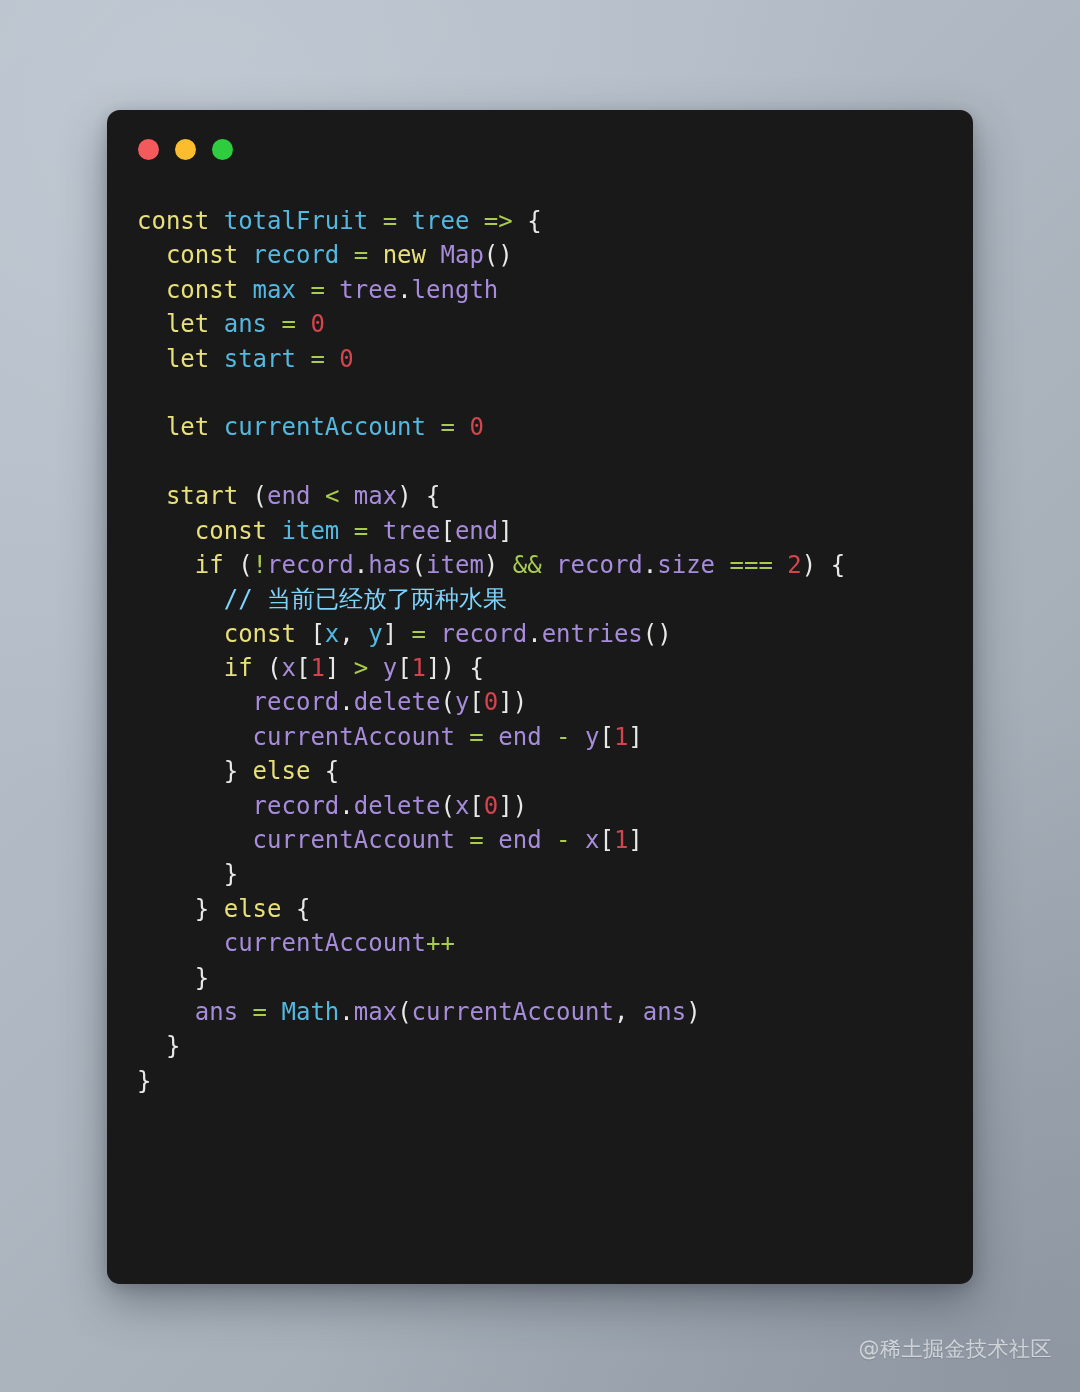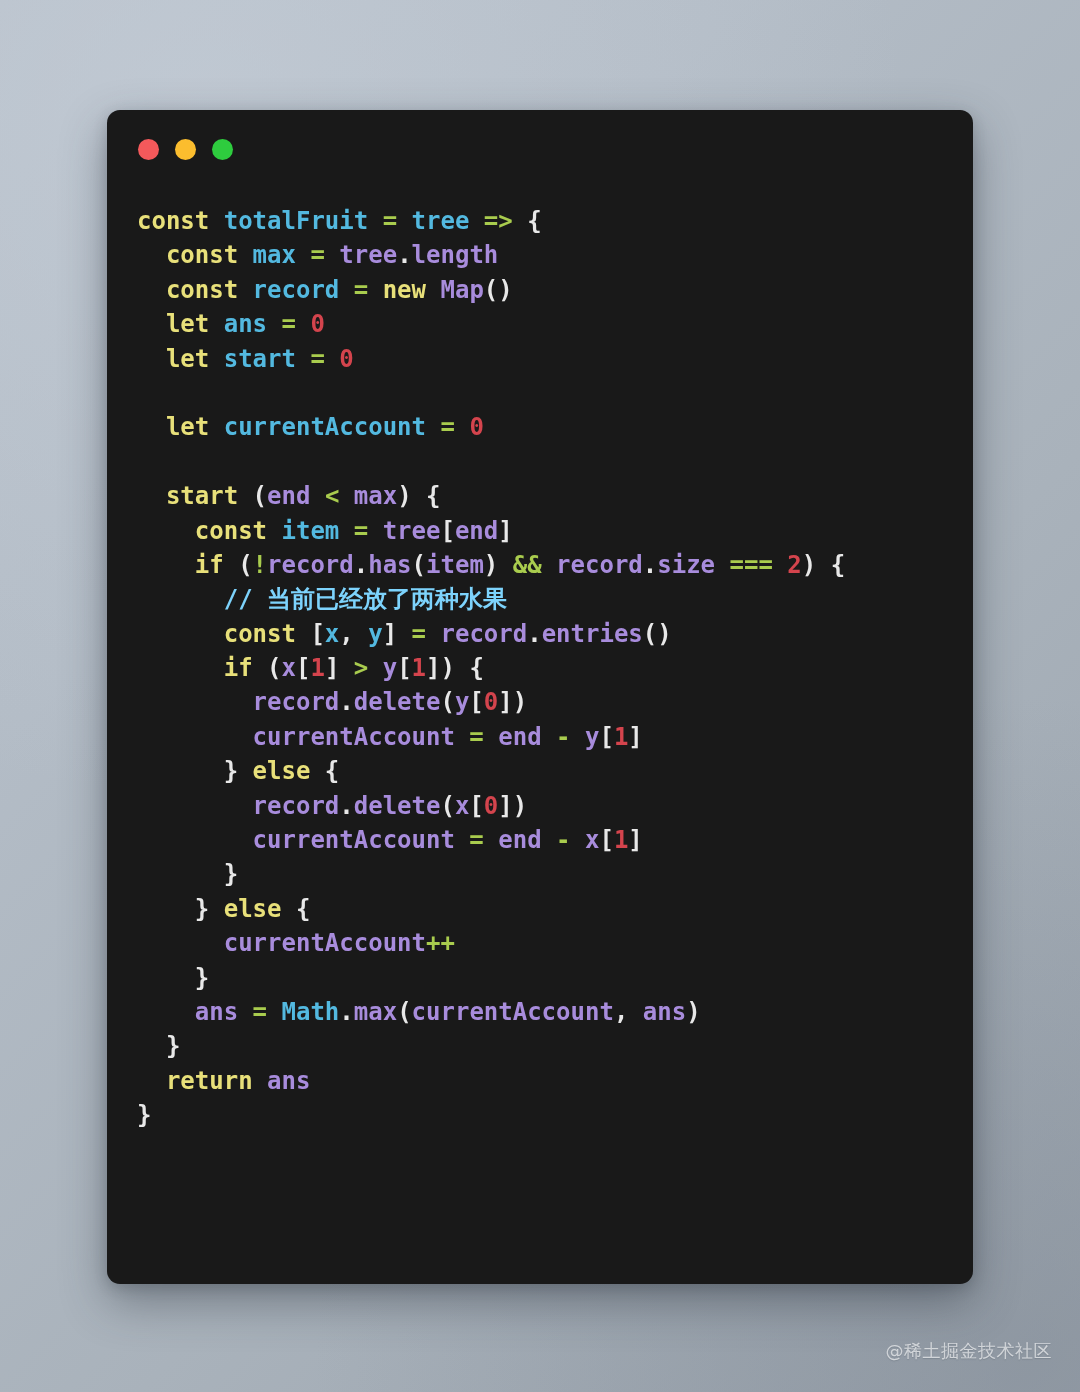--- a/index.html
+++ b/index.html
@@ -25,21 +25,20 @@
   #code-window {
     position: absolute;
     left: 107px;
     top: 110px;
     width: 866px;
     height: 1174px;
     background: #191919;
     border-radius: 13px;
     box-shadow: 0 18px 46px rgba(40,48,58,0.42), 0 4px 14px rgba(40,48,58,0.22);
     overflow: hidden;
-    font-weight: bold;
   }
   #titlebar {
     position: absolute;
     left: 0; top: 0;
     width: 100%;
     height: 78px;
     display: flex;
     align-items: center;
     padding-left: 31px;
     box-sizing: border-box;
@@ -79,21 +78,21 @@
   .tok-var     { color: #a88cdc; }
   .tok-num     { color: #d4444d; }
   .tok-punct   { color: #e8e8e8; }
   .tok-comment { color: #7dd3fc; }
   .tok-plain   { color: #e8e8e8; }
 
   #watermark {
     position: absolute;
     right: 28px;
     bottom: 29px;
-    font-size: 18px;
+    font-size: 21px;
     color: rgba(255,255,255,0.62);
     text-shadow: 0 1px 1px rgba(90,100,112,0.35);
     letter-spacing: 0.5px;
     white-space: nowrap;
     font-family: "DejaVu Sans", sans-serif;
     margin-top: 6px;
   }
 </style>
 </head>
 <body>
@@ -103,22 +102,22 @@
 <div id="code-window">
 
   <div id="titlebar">
     <span class="dot red"></span>
     <span class="dot yellow"></span>
     <span class="dot green"></span>
   </div>
 
   <div id="code-area">
       <div class="code-line"><span class="tok-kw">const</span><span class="tok-plain"> </span><span class="tok-decl">totalFruit</span><span class="tok-plain"> </span><span class="tok-op">=</span><span class="tok-plain"> </span><span class="tok-decl">tree</span><span class="tok-plain"> </span><span class="tok-op">=&gt;</span><span class="tok-plain"> </span><span class="tok-punct">{</span></div>
+      <div class="code-line"><span class="tok-plain">  </span><span class="tok-kw">const</span><span class="tok-plain"> </span><span class="tok-decl">record</span><span class="tok-plain"> </span><span class="tok-op">=</span><span class="tok-plain"> </span><span class="tok-kw">new</span><span class="tok-plain"> </span><span class="tok-prop">Map</span><span class="tok-punct">()</span></div>
       <div class="code-line"><span class="tok-plain">  </span><span class="tok-kw">const</span><span class="tok-plain"> </span><span class="tok-decl">max</span><span class="tok-plain"> </span><span class="tok-op">=</span><span class="tok-plain"> </span><span class="tok-var">tree</span><span class="tok-punct">.</span><span class="tok-prop">length</span></div>
-      <div class="code-line"><span class="tok-plain">  </span><span class="tok-kw">const</span><span class="tok-plain"> </span><span class="tok-decl">record</span><span class="tok-plain"> </span><span class="tok-op">=</span><span class="tok-plain"> </span><span class="tok-kw">new</span><span class="tok-plain"> </span><span class="tok-prop">Map</span><span class="tok-punct">()</span></div>
       <div class="code-line"><span class="tok-plain">  </span><span class="tok-kw">let</span><span class="tok-plain"> </span><span class="tok-decl">ans</span><span class="tok-plain"> </span><span class="tok-op">=</span><span class="tok-plain"> </span><span class="tok-num">0</span></div>
       <div class="code-line"><span class="tok-plain">  </span><span class="tok-kw">let</span><span class="tok-plain"> </span><span class="tok-decl">start</span><span class="tok-plain"> </span><span class="tok-op">=</span><span class="tok-plain"> </span><span class="tok-num">0</span></div>
       <div class="code-line">&nbsp;</div>
       <div class="code-line"><span class="tok-plain">  </span><span class="tok-kw">let</span><span class="tok-plain"> </span><span class="tok-decl">currentAccount</span><span class="tok-plain"> </span><span class="tok-op">=</span><span class="tok-plain"> </span><span class="tok-num">0</span></div>
       <div class="code-line">&nbsp;</div>
       <div class="code-line"><span class="tok-plain">  </span><span class="tok-kw">start</span><span class="tok-plain"> </span><span class="tok-punct">(</span><span class="tok-var">end</span><span class="tok-plain"> </span><span class="tok-op">&lt;</span><span class="tok-plain"> </span><span class="tok-var">max</span><span class="tok-punct">) </span><span class="tok-punct">{</span></div>
       <div class="code-line"><span class="tok-plain">    </span><span class="tok-kw">const</span><span class="tok-plain"> </span><span class="tok-decl">item</span><span class="tok-plain"> </span><span class="tok-op">=</span><span class="tok-plain"> </span><span class="tok-var">tree</span><span class="tok-punct">[</span><span class="tok-var">end</span><span class="tok-punct">]</span></div>
       <div class="code-line"><span class="tok-plain">    </span><span class="tok-kw">if</span><span class="tok-plain"> </span><span class="tok-punct">(</span><span class="tok-op">!</span><span class="tok-var">record</span><span class="tok-punct">.</span><span class="tok-prop">has</span><span class="tok-punct">(</span><span class="tok-var">item</span><span class="tok-punct">)</span><span class="tok-plain"> </span><span class="tok-op">&amp;&amp;</span><span class="tok-plain"> </span><span class="tok-var">record</span><span class="tok-punct">.</span><span class="tok-prop">size</span><span class="tok-plain"> </span><span class="tok-op">===</span><span class="tok-plain"> </span><span class="tok-num">2</span><span class="tok-punct">) </span><span class="tok-punct">{</span></div>
       <div class="code-line"><span class="tok-plain">      </span><span class="tok-comment">// 当前已经放了两种水果</span></div>
       <div class="code-line"><span class="tok-plain">      </span><span class="tok-kw">const</span><span class="tok-plain"> </span><span class="tok-punct">[</span><span class="tok-decl">x</span><span class="tok-punct">, </span><span class="tok-decl">y</span><span class="tok-punct">]</span><span class="tok-plain"> </span><span class="tok-op">=</span><span class="tok-plain"> </span><span class="tok-var">record</span><span class="tok-punct">.</span><span class="tok-prop">entries</span><span class="tok-punct">()</span></div>
@@ -127,19 +126,18 @@
       <div class="code-line"><span class="tok-plain">        </span><span class="tok-var">currentAccount</span><span class="tok-plain"> </span><span class="tok-op">=</span><span class="tok-plain"> </span><span class="tok-var">end</span><span class="tok-plain"> </span><span class="tok-op">-</span><span class="tok-plain"> </span><span class="tok-var">y</span><span class="tok-punct">[</span><span class="tok-num">1</span><span class="tok-punct">]</span></div>
       <div class="code-line"><span class="tok-plain">      </span><span class="tok-punct">} </span><span class="tok-kw">else</span><span class="tok-plain"> </span><span class="tok-punct">{</span></div>
       <div class="code-line"><span class="tok-plain">        </span><span class="tok-var">record</span><span class="tok-punct">.</span><span class="tok-prop">delete</span><span class="tok-punct">(</span><span class="tok-var">x</span><span class="tok-punct">[</span><span class="tok-num">0</span><span class="tok-punct">])</span></div>
       <div class="code-line"><span class="tok-plain">        </span><span class="tok-var">currentAccount</span><span class="tok-plain"> </span><span class="tok-op">=</span><span class="tok-plain"> </span><span class="tok-var">end</span><span class="tok-plain"> </span><span class="tok-op">-</span><span class="tok-plain"> </span><span class="tok-var">x</span><span class="tok-punct">[</span><span class="tok-num">1</span><span class="tok-punct">]</span></div>
       <div class="code-line"><span class="tok-plain">      </span><span class="tok-punct">}</span></div>
       <div class="code-line"><span class="tok-plain">    </span><span class="tok-punct">} </span><span class="tok-kw">else</span><span class="tok-plain"> </span><span class="tok-punct">{</span></div>
       <div class="code-line"><span class="tok-plain">      </span><span class="tok-var">currentAccount</span><span class="tok-op">++</span></div>
       <div class="code-line"><span class="tok-plain">    </span><span class="tok-punct">}</span></div>
       <div class="code-line"><span class="tok-plain">    </span><span class="tok-var">ans</span><span class="tok-plain"> </span><span class="tok-op">=</span><span class="tok-plain"> </span><span class="tok-decl">Math</span><span class="tok-punct">.</span><span class="tok-prop">max</span><span class="tok-punct">(</span><span class="tok-var">currentAccount</span><span class="tok-punct">, </span><span class="tok-var">ans</span><span class="tok-punct">)</span></div>
       <div class="code-line"><span class="tok-plain">  </span><span class="tok-punct">}</span></div>
-      <div class="code-line"><span class="tok-plain">  </span><span class="tok-kw">return</span><span class="tok-plain"> </span><span class="tok-var">ans</span></div>
       <div class="code-line"><span class="tok-punct">}</span></div>
     </div>
 
 </div>
 
 <div id="watermark">@稀土掘金技术社区</div>
 
 </body></html>

